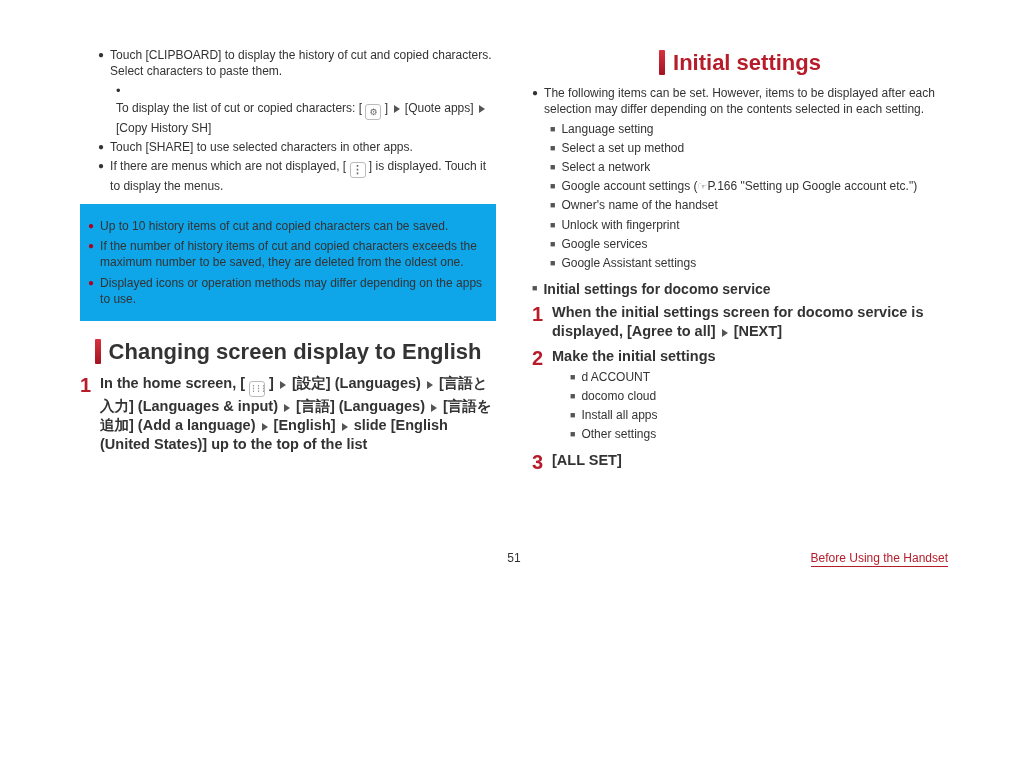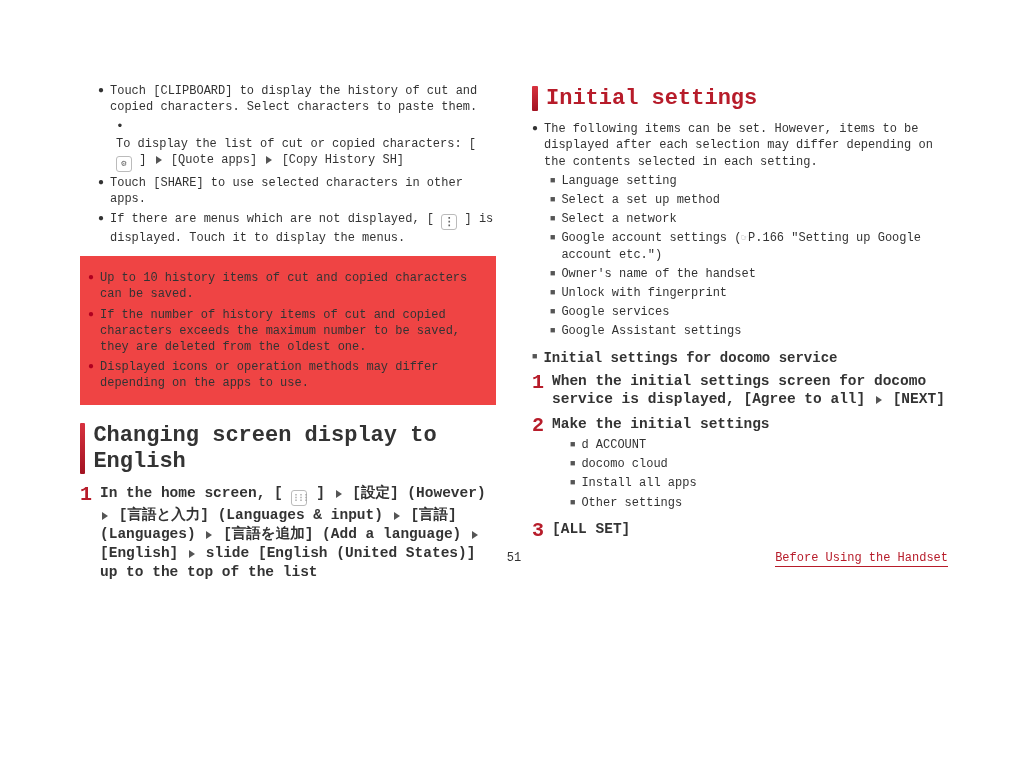--- a/index.html
+++ b/index.html
@@ -7,23 +7,22 @@
     padding: 0;
     background: #fff;
     font-family: Arial, Helvetica, sans-serif;
     font-size: 12px;
     color: #333;
   }
   .page {
     width: 1028px;
     height: 595px;
     box-sizing: border-box;
-    padding: 80px 80px 30px 80px;
+    padding: 44px 80px 30px 80px;
     position: relative;
-    font-family: Liberation Mono, monospace;
   }
   .columns {
     display: flex;
     gap: 20px;
   }
   .col {
     width: 50%;
     box-sizing: border-box;
   }
   .col-left { padding-right: 8px; }
@@ -58,31 +57,32 @@
     vertical-align:-3px;
     font-size:10px;
     color:#666;
     background:#fff;
   }
   .gear::before { content:"⚙"; font-size:9px; }
   .vdots::before { content:"⋮"; font-size:11px; font-weight:bold; }
   .grid-dots::before { content:"⋮⋮⋮"; letter-spacing:-3px; font-size:8px; color:#999; }
 
   .gray-note {
-    background:#ef4444;
+    background:#0ea5e9;
     padding: 10px 12px 10px 8px;
     margin: 10px 0 18px 0;
   }
   .gray-note .bullet-line { margin: 4px 0; }
   .gray-note .dot::before { color:#b00020; }
 
   .h2 {
     display:flex;
     align-items:stretch;
     margin: 6px 0 10px 0;
+    justify-content: center;
   }
   .h2 .bar {
     width:6px;
     background:linear-gradient(#d8323f,#a21322);
     margin-right:8px;
     border-radius:1px;
   }
   .h2 .txt {
     font-size:22px;
     font-weight:bold;
@@ -175,21 +175,21 @@
       </div>
 
       <div class="step">
         <div class="num">1</div>
         <div class="body">
           <div class="title">
             <span>In the home screen, [</span>
             <span class="icon-box grid-dots"></span>
             <span>]</span>
             <span class="arrow"></span>
-            <span>[設定] (However)</span>
+            <span>[設定] (Languages)</span>
             <span class="arrow"></span>
             <span>[言語と入力] (Languages &amp; input)</span>
             <span class="arrow"></span>
             <span>[言語] (Languages)</span>
             <span class="arrow"></span>
             <span>[言語を追加] (Add a language)</span>
             <span class="arrow"></span>
             <span>[English]</span>
             <span class="arrow"></span>
             <span>slide [English (United States)] up to the top of the list</span>

